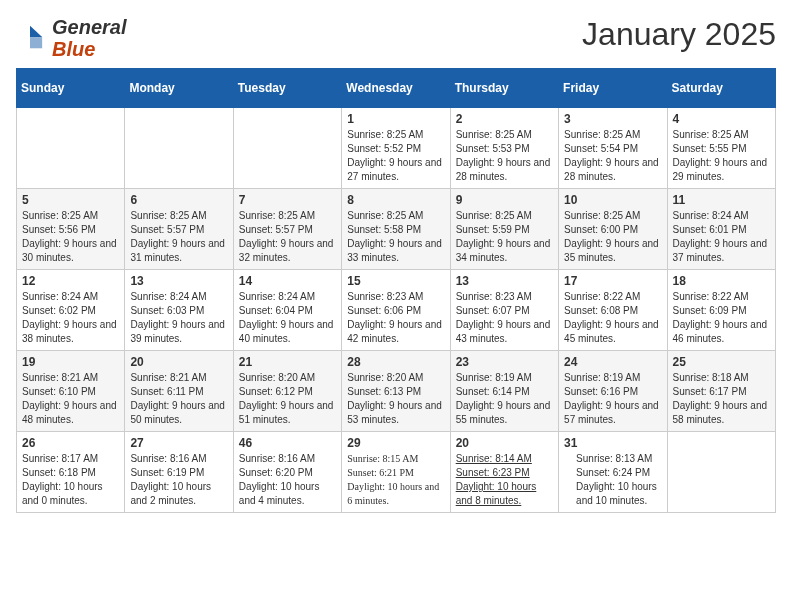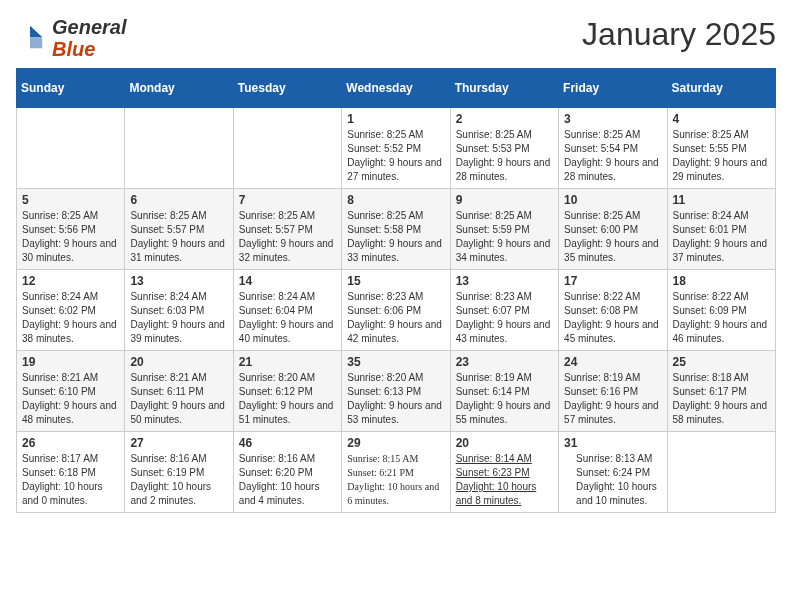--- a/index.html
+++ b/index.html
@@ -249,21 +249,21 @@
 Sunset: 6:11 PM
 Daylight: 9 hours and 50 minutes.</div>
         </td>
         <td>
           <span class="day-number">21</span>
           <div class="day-info" style="white-space: pre-line;">Sunrise: 8:20 AM
 Sunset: 6:12 PM
 Daylight: 9 hours and 51 minutes.</div>
         </td>
         <td>
-          <span class="day-number">35</span>
+          <span class="day-number">28</span>
           <div class="day-info" style="white-space: pre-line;">Sunrise: 8:20 AM
 Sunset: 6:13 PM
 Daylight: 9 hours and 53 minutes.</div>
         </td>
         <td>
           <span class="day-number">23</span>
           <div class="day-info" style="white-space: pre-line;">Sunrise: 8:19 AM
 Sunset: 6:14 PM
 Daylight: 9 hours and 55 minutes.</div>
         </td>

